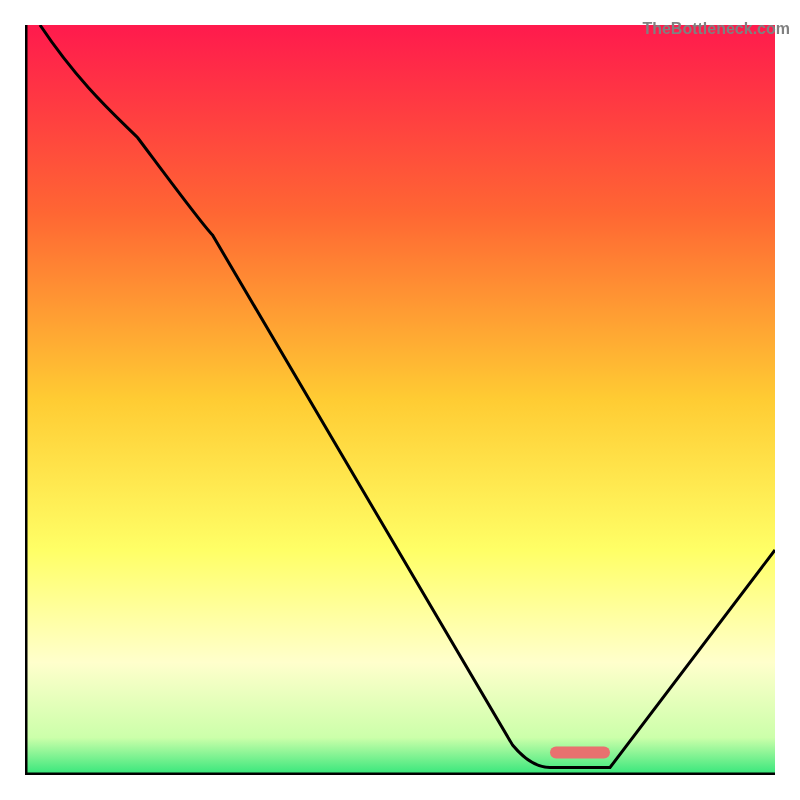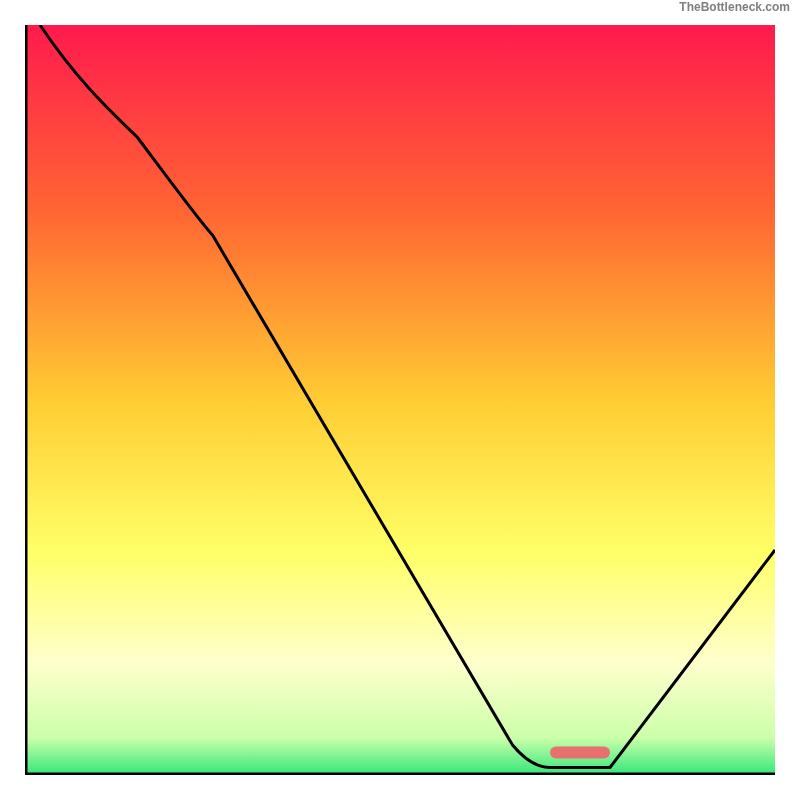--- a/index.html
+++ b/index.html
@@ -6,23 +6,23 @@
     margin: 0;
     padding: 0;
     width: 800px;
     height: 800px;
     background: #ffffff;
     font-family: Arial, sans-serif;
     position: relative;
   }
   .watermark {
     position: absolute;
-    top: 0;
+    top: 20px;
     right: 10px;
-    font-size: 12px;
+    font-size: 16px;
     font-weight: bold;
     color: #808080;
     z-index: 10;
   }
   .chart-container {
     position: absolute;
     top: 25px;
     left: 25px;
     width: 750px;
     height: 750px;

